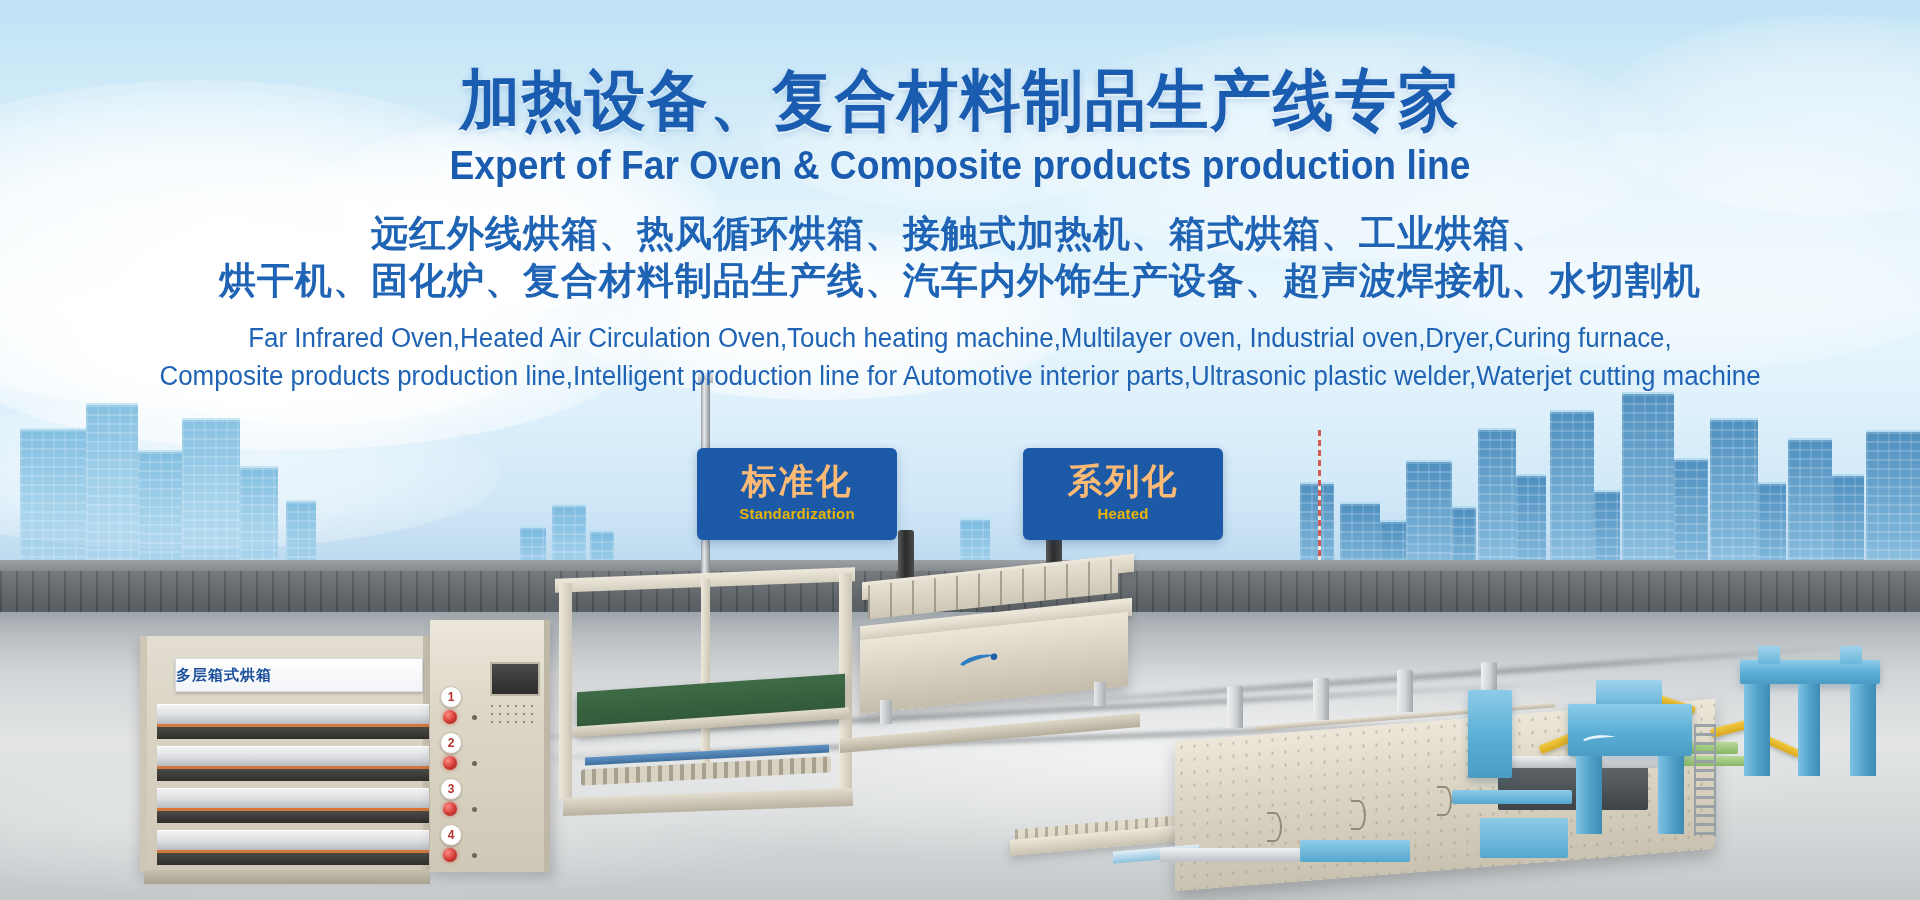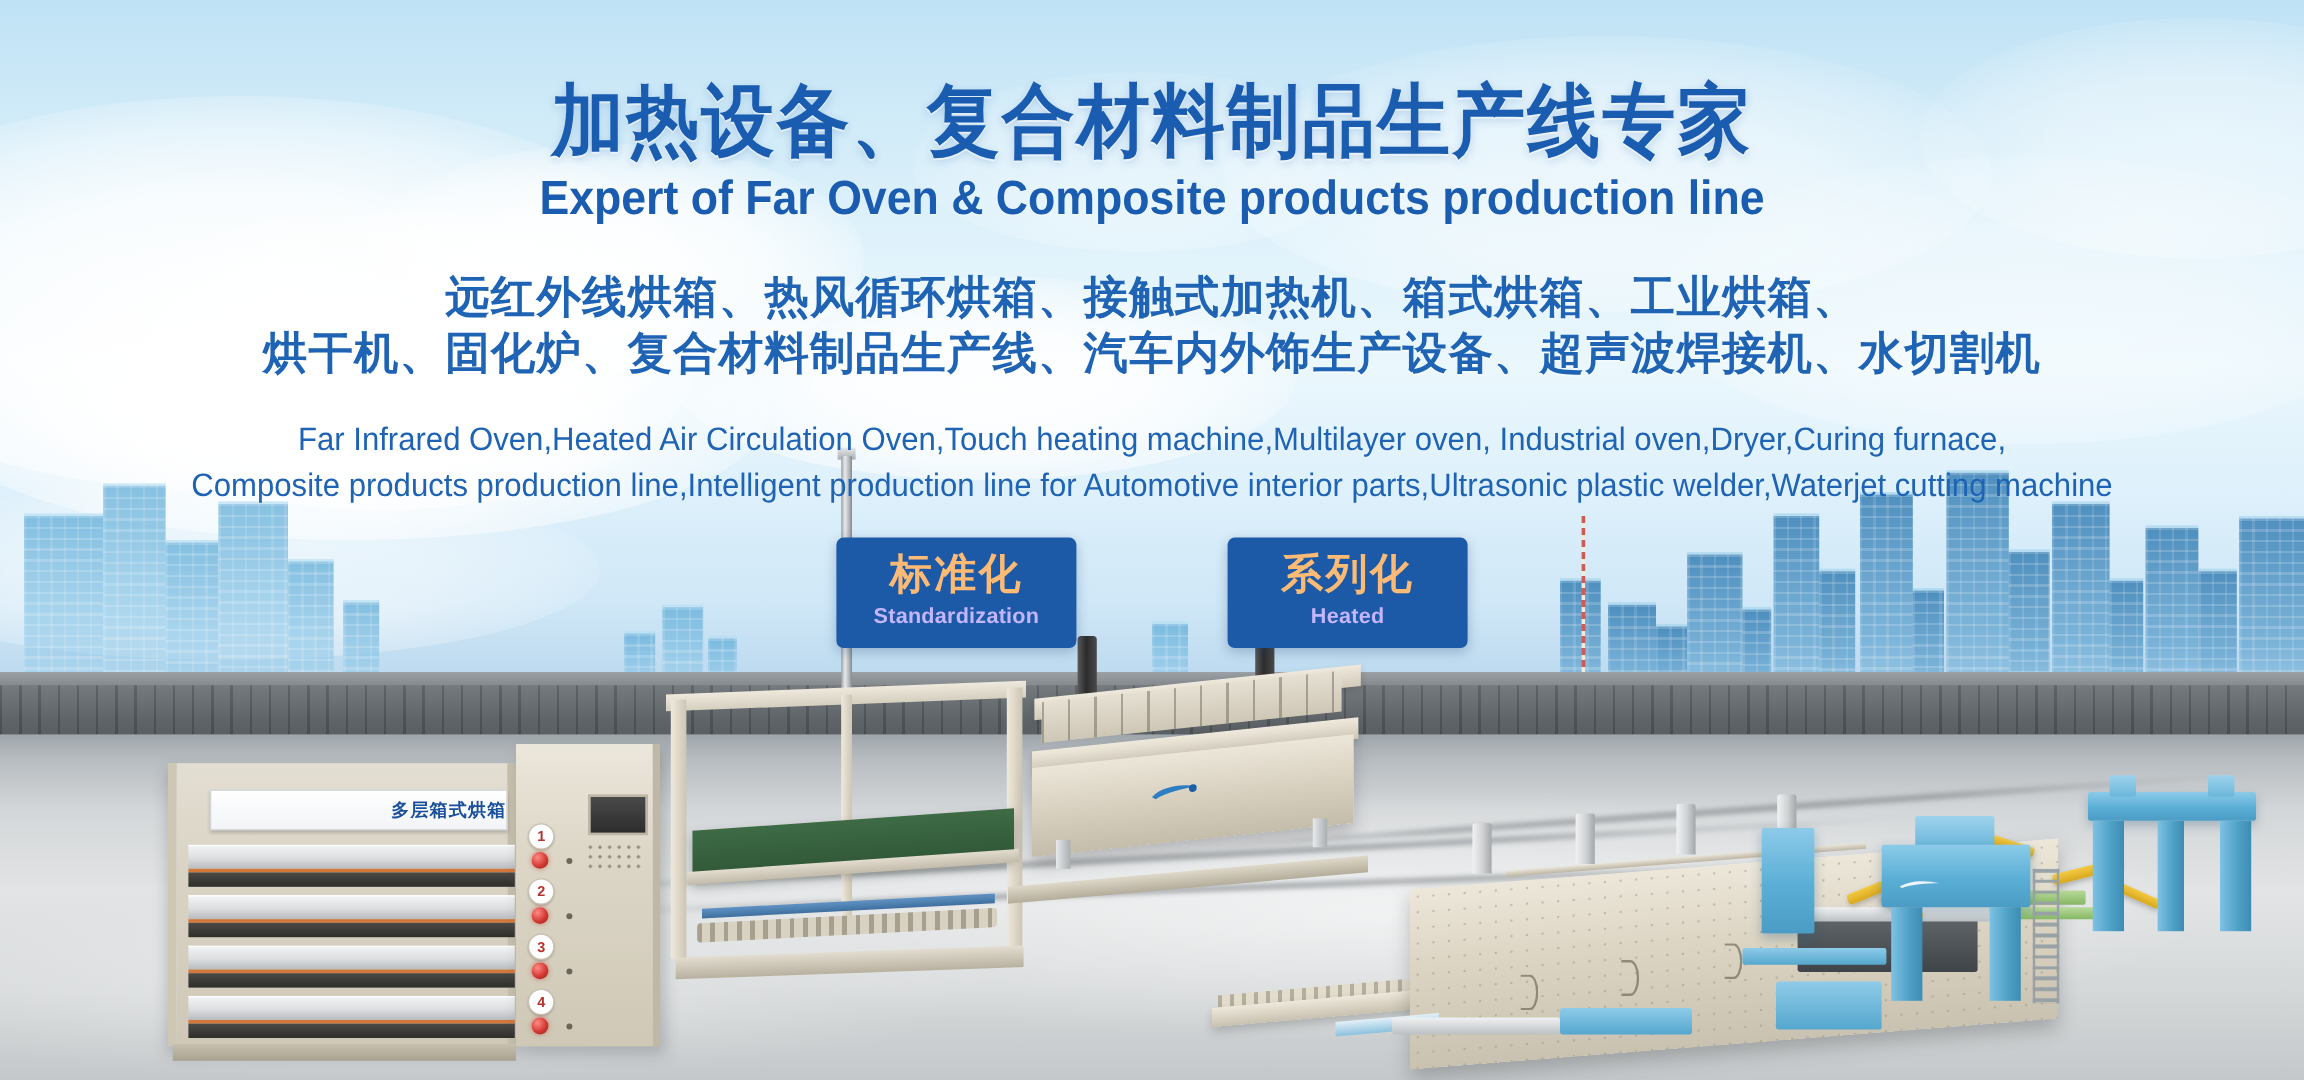--- a/index.html
+++ b/index.html
@@ -154,21 +154,21 @@
     font-size: 40px;
     line-height: 1.05;
     font-weight: bold;
     color: #1a5cb0;
     letter-spacing: 0px;
     font-family: "Liberation Sans", sans-serif;
     transform: scaleX(0.93);
     text-shadow: 0 1px 0 rgba(255,255,255,0.5);
   }
   .prod-cn {
-    margin: 14px auto;
+    margin: 0 auto;
     padding-top: 24px;
     width: 1640px;
     font-size: 37px;
     line-height: 1.28;
     font-weight: bold;
     color: #1f63b5;
     letter-spacing: 1px;
     font-family: "DejaVu Sans", "Liberation Sans", sans-serif;
     text-shadow: 0 1px 0 rgba(255,255,255,0.45);
   }
@@ -208,22 +208,22 @@
   }
   .badge-cn {
     color: #fdba74;
     font-size: 35px;
     font-weight: bold;
     line-height: 1.1;
     letter-spacing: 2px;
     font-family: "DejaVu Sans", "Liberation Sans", sans-serif;
   }
   .badge-en {
-    color: #c4b5fd;
-    font-size: 18px;
+    color: #eab308;
+    font-size: 15px;
     font-weight: bold;
     padding-top: 5px;
     letter-spacing: 0.2px;
     font-family: "Liberation Sans", sans-serif;
   }
 
   
   .machines { position:absolute; left:0; top:0; width:1920px; height:900px; z-index:15; pointer-events:none;}
   .machines > * { pointer-events: auto; }
 
@@ -236,21 +236,21 @@
     background: linear-gradient(180deg,#e3ded2 0%, #d9d3c4 40%, #cfc8b7 100%);
     border-left:7px solid #cec7b6;
     border-right:7px solid #c6bfae;
     box-sizing:border-box;
     box-shadow: 0 6px 12px rgba(60,62,64,0.28);
   }
   .mlSignPlate{
     position:absolute; left:28px; top:22px; width:246px; height:32px;
     background: linear-gradient(180deg,#ffffff 0%, #f2f4f7 100%);
     border:1px solid #d5d8dc;
-    display:flex; align-items:center; justify-content:flex-end;
+    display:flex; align-items:center; justify-content:flex-start;
     box-shadow: 0 2px 3px rgba(0,0,0,0.18);
   }
   .mlSignText{
     color:#1a4f9c; font-weight:bold; font-size:15px; letter-spacing:1px;
     font-family:"DejaVu Sans","Liberation Sans",sans-serif;
   }
   .mlLogo{
     position:absolute; left:40px; top:26px; width:44px; height:22px;
   }
   .mlShelf{

